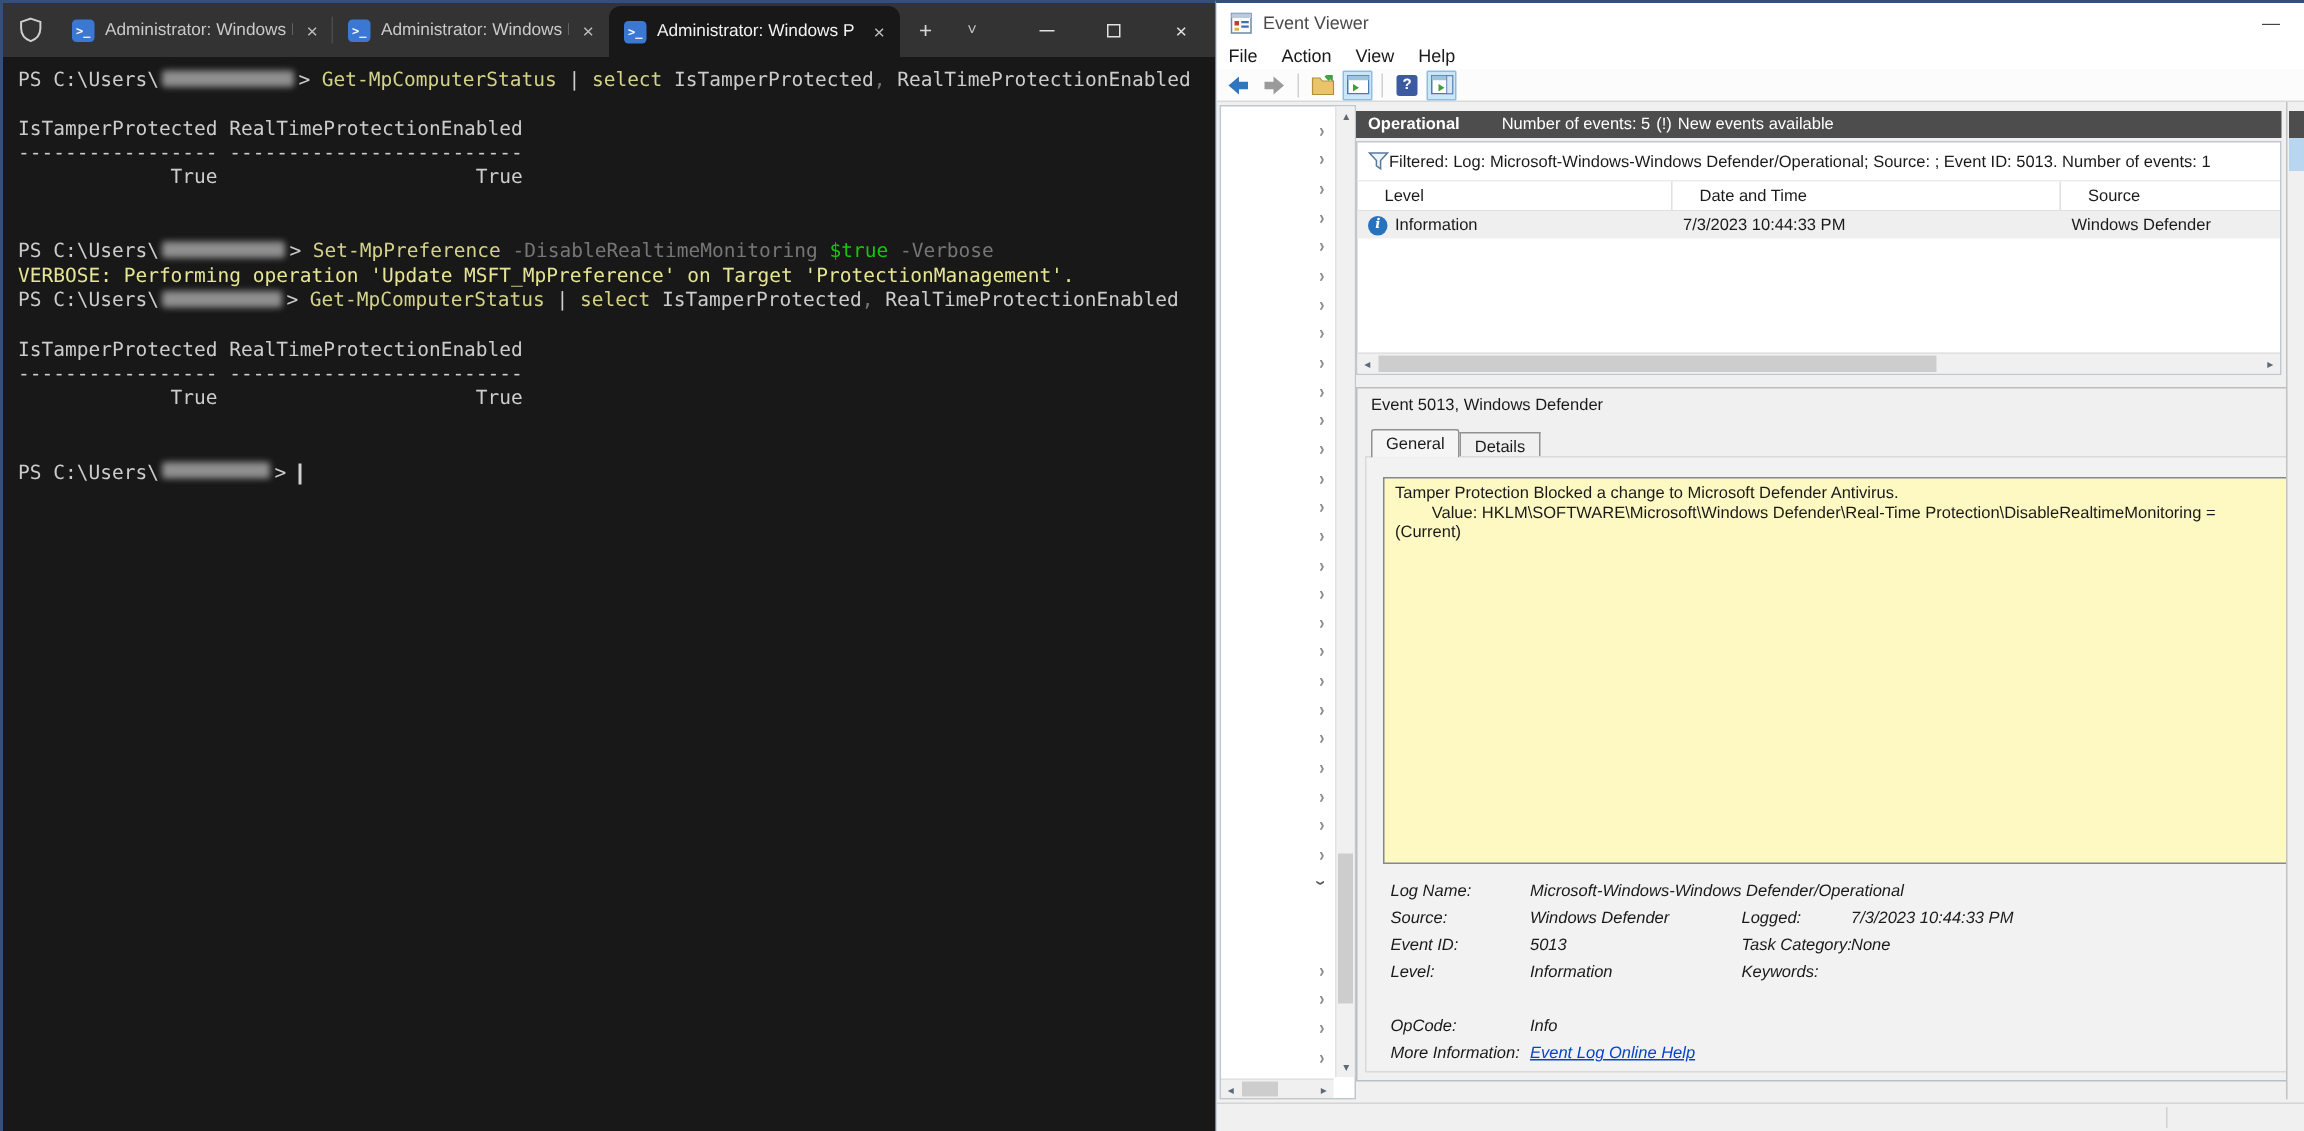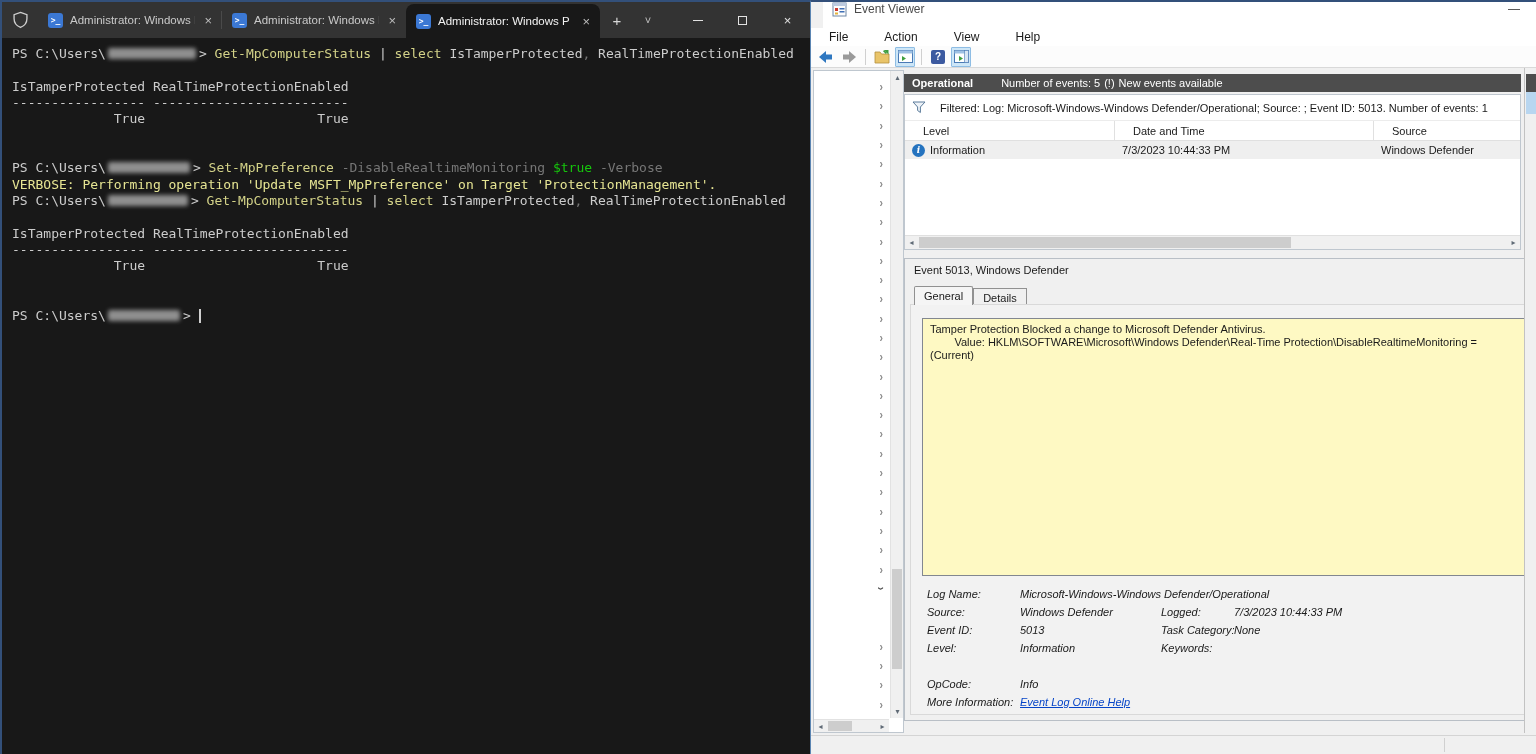--- a/index.html
+++ b/index.html
@@ -40,26 +40,26 @@
   .c-var { color:#16c60c; }
   .c-verbose { color:#e6e593; }
   .redact { display:inline-block; height:11px; background:#8f8f8f; filter:blur(2px);
     border-radius:2px; vertical-align:middle; margin:0 3px 2px 2px; }
   .cursor { display:inline-block; width:2px; height:14px; background:#cfcfcf; vertical-align:text-bottom; }
 
   
   .ev { position:absolute; left:810px; top:0; width:726px; height:754px; background:#f0f0f0;
     border-left:1px solid #5b85b2; border-top:2px solid #33507a; font-size:11px; color:#1a1a1a; }
   .ev-title { position:absolute; left:0; top:0; right:0; height:26px; background:#ffffff;
-    display:flex; padding:0 10px 0 9px;margin-left:12px; }
+    display:flex; align-items:center; padding:0 10px 0 9px; }
   .ev-title-text { margin-left:7px; font-size:12px; color:#4a4a4a; }
   .ev-min { margin-left:auto; color:#444; font-size:12px; padding:0 6px; }
   .ev-menu { position:absolute; left:0; top:26px; right:0; height:18px; background:#ffffff;
     display:flex; align-items:center; font-size:12px; color:#1a1a1a; }
-  .ev-menu span { padding:0 18px; }
+  .ev-menu span { padding:0 8px; }
   .ev-toolbar { position:absolute; left:0; top:44px; right:0; height:22px; background:#fcfcfc;
     border-bottom:1px solid #d9d9d9; display:flex; align-items:center; padding-left:5px; gap:3px; }
   .tb-sep { width:1px; height:16px; background:#d0d0d0; margin:0 3px; }
   .tb-btn { width:20px; height:20px; display:flex; align-items:center; justify-content:center; }
   .tb-pressed { background:#cde6f7; border:1px solid #8ebde4; border-radius:1px; }
   .help-icon { width:14px; height:14px; background:#3c5aa0; color:#fff; border-radius:2px;
     font-size:10px; font-weight:bold; display:flex; align-items:center; justify-content:center; }
 
   .ev-content { position:absolute; left:0; top:66px; right:0; bottom:19px; background:#f0f0f0; }
 
@@ -82,21 +82,21 @@
 
   
   .ev-dark-header { position:absolute; left:93px; width:617px; top:6px; height:18px; background:#4d4d4d;
     color:#fff; display:flex; align-items:center; padding-left:8px; }
   .ev-dark-header .log-name { font-weight:bold; margin-right:28px; }
   .ev-dark-header .alert-mark { margin:0 4px; }
   .ev-listbox { position:absolute; left:93px; width:617px; top:26px; height:156px; background:#fff;
     border:1px solid #bfc7cf; }
   .filter-row { position:absolute; left:0; right:0; top:0; height:26px; border-bottom:1px solid #ececec;
     display:flex; align-items:center; padding-left:7px; }
-  .filter-text { margin-left:14px; }
+  .filter-text { }
   .list-header { position:absolute; left:0; right:0; top:26px; height:20px; border-bottom:1px solid #e0e0e0;
     display:flex; color:#1a1a1a; }
   .col { display:flex; align-items:center; padding-left:18px; border-right:1px solid #e0e0e0; }
   .col-level { width:210px; }
   .col-date { width:259px; }
   .col-source { flex:1; border-right:none; }
   .list-row { position:absolute; left:0; right:0; top:46px; height:18px; background:#efefef; display:flex; }
   .cell { display:flex; align-items:center; padding-left:7px; }
   .cell-level { width:210px; }
   .cell-date { width:259px; }

